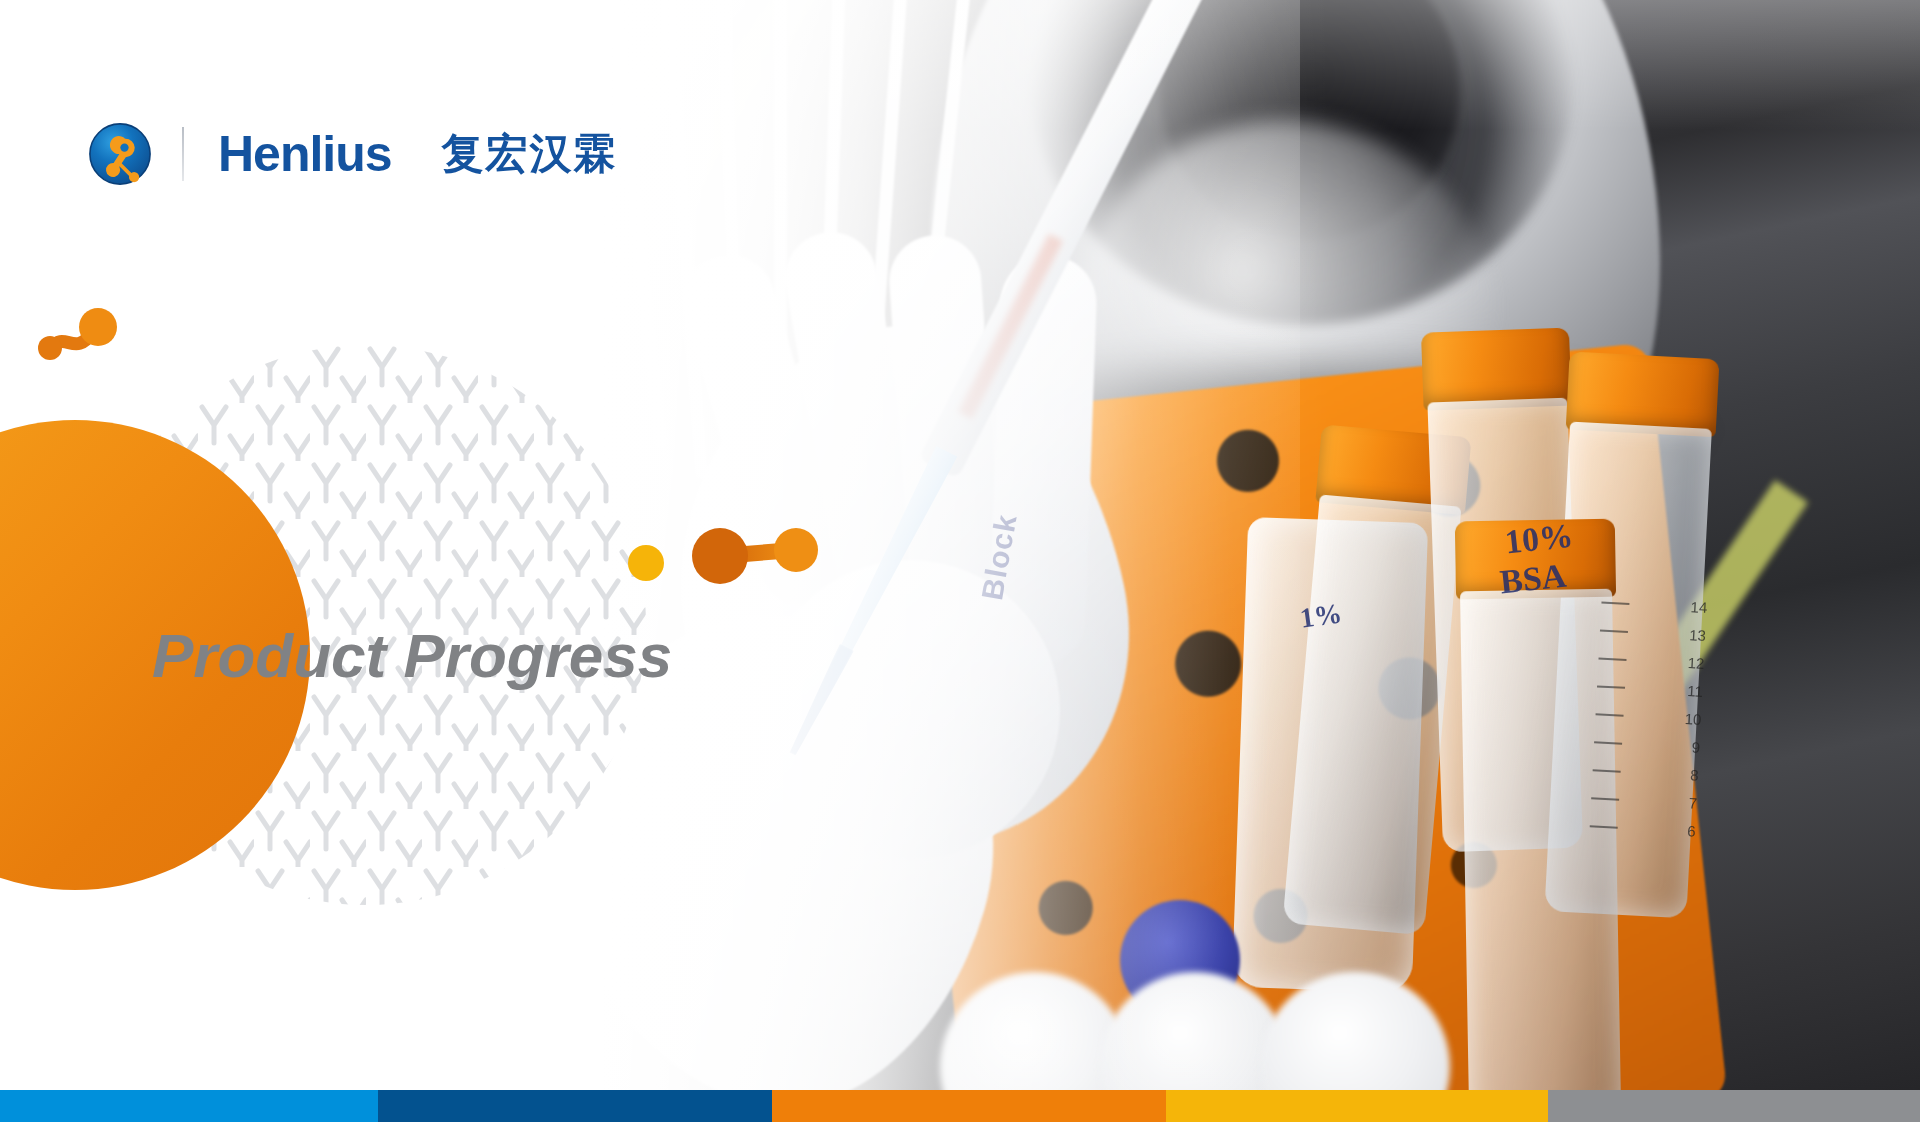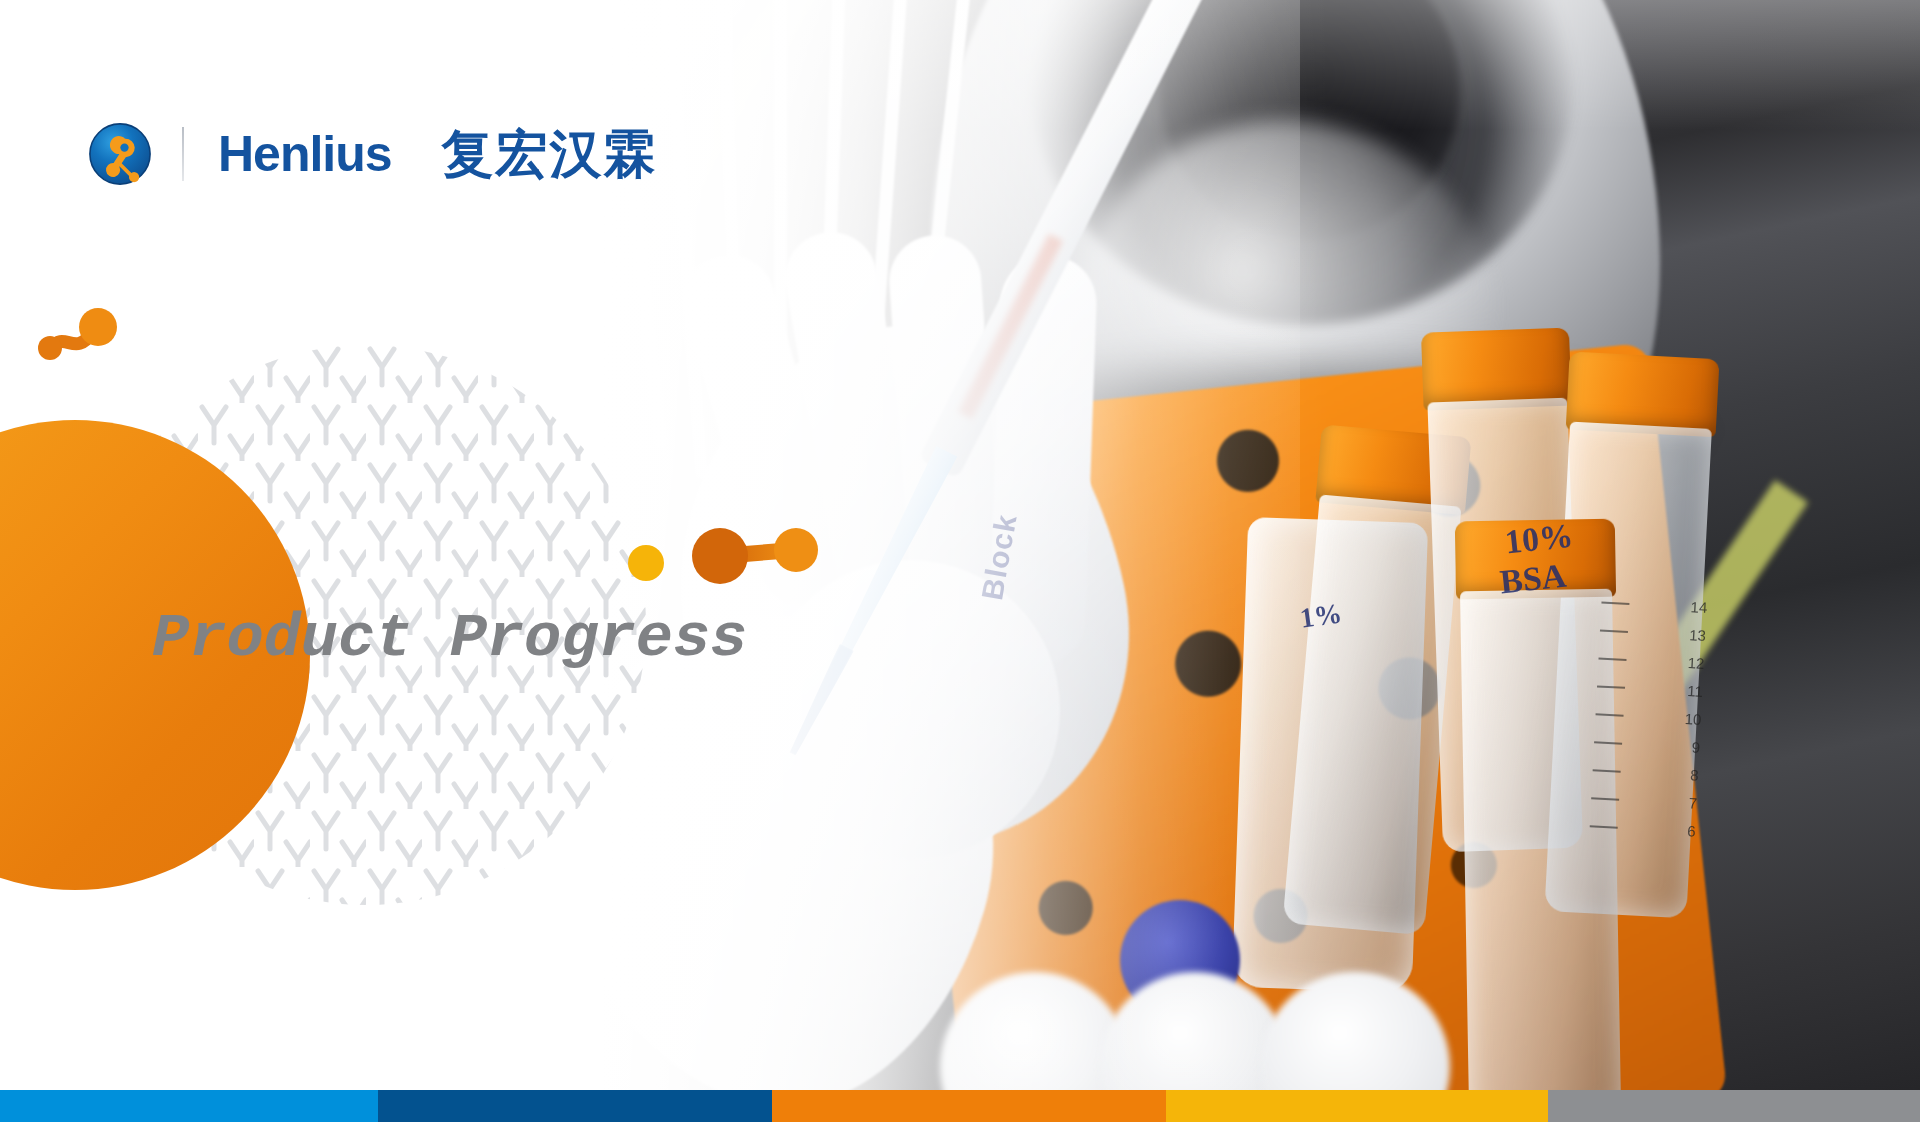--- a/index.html
+++ b/index.html
@@ -351,42 +351,42 @@
     font-family: "Liberation Sans", sans-serif;
     font-weight: 700;
     font-size: 50px;
     letter-spacing: -1px;
     color: #14539f;
     line-height: 1;
   }
   .logo-cn {
     font-family: "Liberation Sans", sans-serif;
     font-weight: 700;
-    font-size: 52px;
+    font-size: 42px;
     letter-spacing: 2px;
     color: #14539f;
     line-height: 1;
     margin-left: 34px;
   }
 
   .title-cn {
     position: absolute;
     left: 148px; top: 382px;
     font-family: "Liberation Sans", sans-serif;
     font-weight: 700;
     font-size: 146px;
     letter-spacing: 12px;
     color: #e87e18;
     line-height: 1.18;
     white-space: nowrap;
   }
   .title-en {
     position: absolute;
-    left: 152px; top: 608px;
-    font-family: Liberation Mono, monospace;
+    left: 152px; top: 625px;
+    font-family: Liberation Sans, sans-serif;
     font-style: italic;
     font-weight: 700;
     font-size: 62px;
     letter-spacing: 0px;
     color: #808285;
     line-height: 1;
     white-space: nowrap;
   }
 
   

